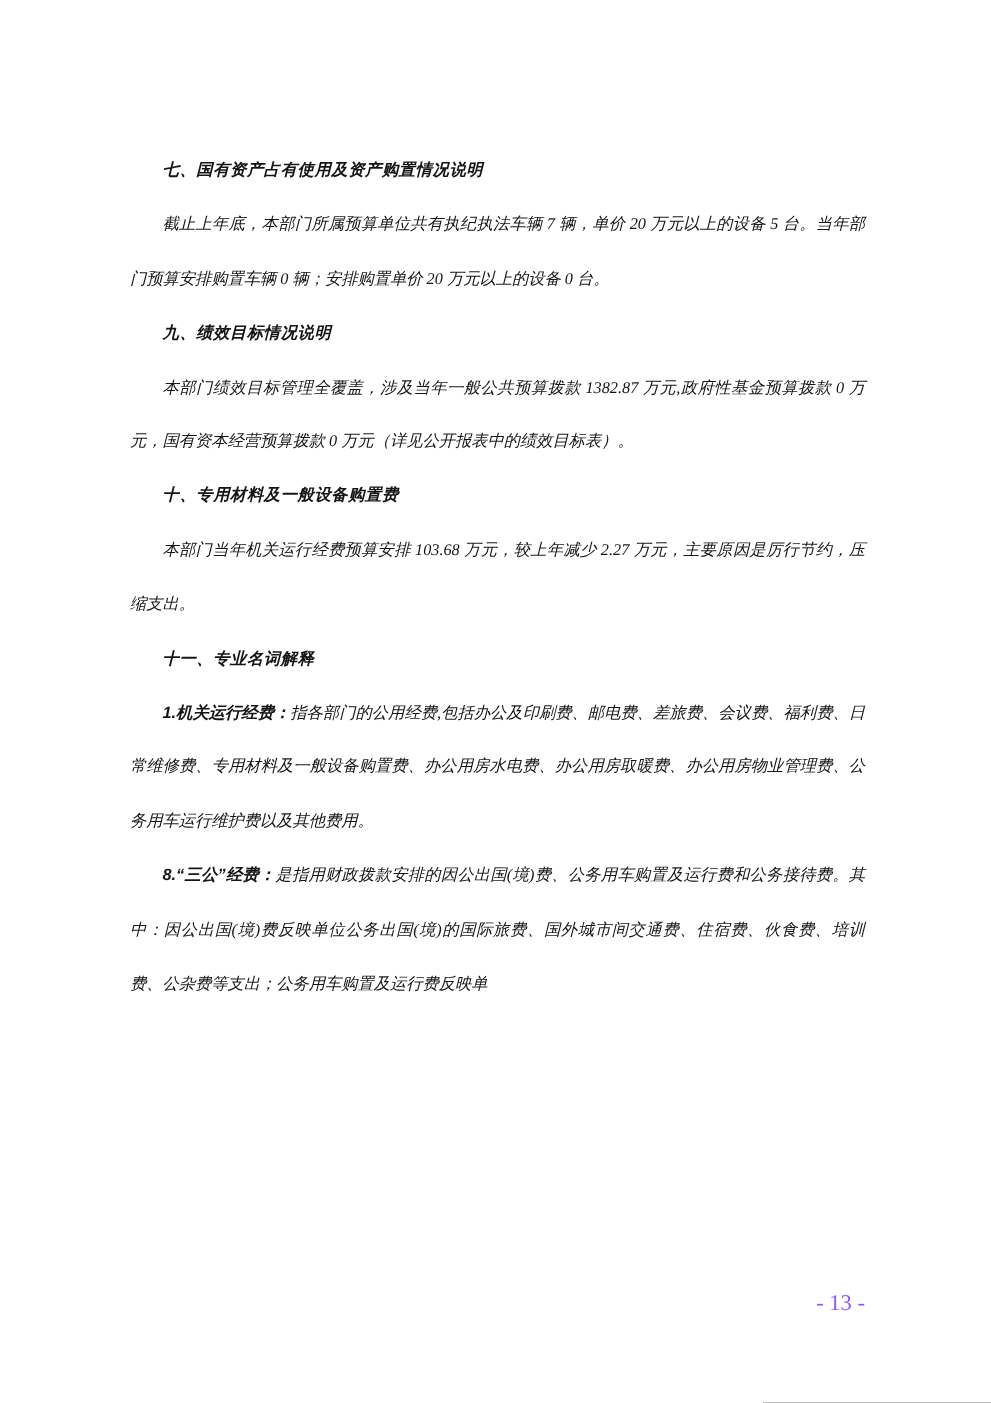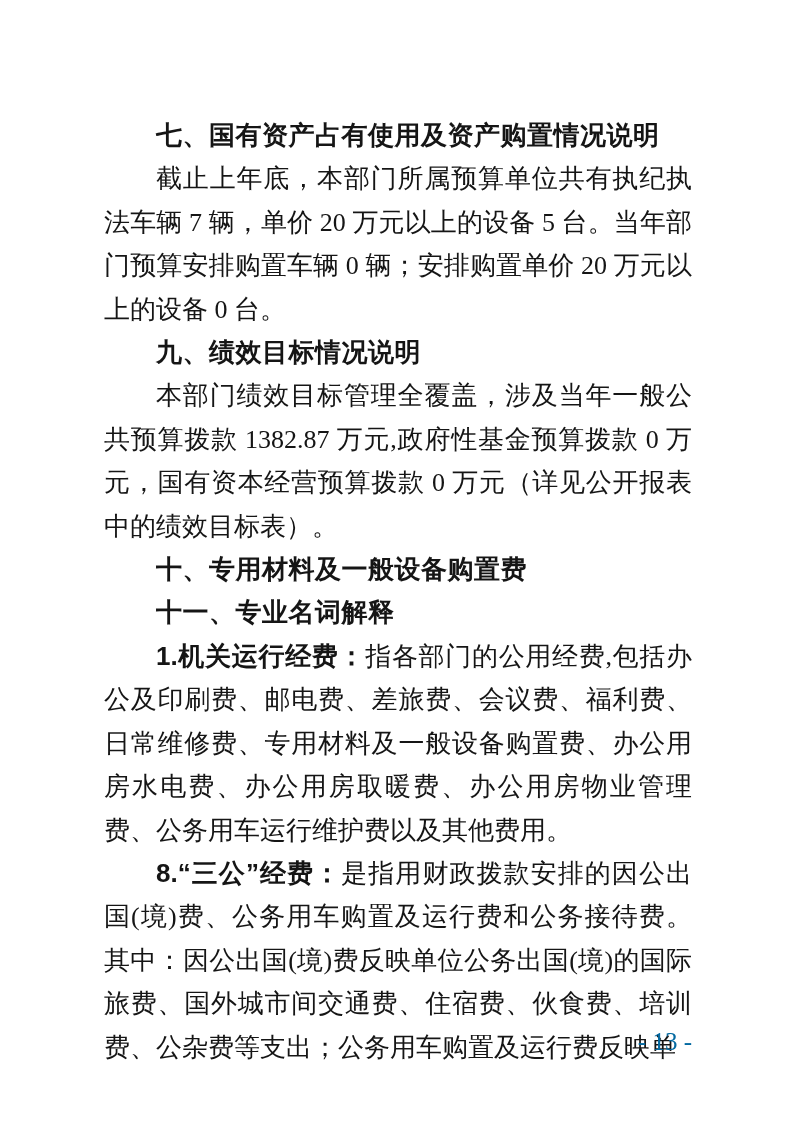--- a/index.html
+++ b/index.html
@@ -23,60 +23,62 @@
     top: 114px;
     width: 588px;
     font-size: 21px;
     line-height: 43.4px;
     text-align: justify;
     text-justify: inter-ideograph;
   }
   .content h2, .content p {
     margin: 0;
     padding: 0;
-    font-size: 26px;
+    font-size: 13px;
     line-height: 43.4px;
     text-indent: 2em;
     font-weight: normal;
+    font-style: italic;
   }
   .content h2 {
     font-weight: 700;
     font-family: "Liberation Sans", "DejaVu Sans", sans-serif;
     letter-spacing: 0.5px;
   }
   .term-lead {
     font-weight: 700;
     font-family: "Liberation Sans", "DejaVu Sans", sans-serif;
   }
   .page-number {
     position: absolute;
     left: 104px;
     top: 1030px;
     width: 588px;
     text-align: right;
-    font-size: 25px;
+    font-size: 18px;
     line-height: 24px;
     font-family: "Liberation Serif", "DejaVu Serif", serif;
-    color: #0369a1;
+    color: #8b5cf6;
   }
 </style>
 </head>
 <body>
 
 <div class="page">
   <div class="content">
 
     <h2>七、国有资产占有使用及资产购置情况说明</h2>
     <p>截止上年底，本部门所属预算单位共有执纪执法车辆 7 辆，单价 20 万元以上的设备 5 台。当年部门预算安排购置车辆 0 辆；安排购置单价 20 万元以上的设备 0 台。</p>
 
 
     <h2>九、绩效目标情况说明</h2>
     <p>本部门绩效目标管理全覆盖，涉及当年一般公共预算拨款 1382.87 万元,政府性基金预算拨款 0 万元，国有资本经营预算拨款 0 万元（详见公开报表中的绩效目标表）。</p>
 
     <h2>十、专用材料及一般设备购置费</h2>
+    <p>本部门当年机关运行经费预算安排 103.68 万元，较上年减少 2.27 万元，主要原因是厉行节约，压缩支出。</p>
 
     <h2>十一、专业名词解释</h2>
 
     <p>
       <span class="term-lead">1.机关运行经费：</span><span>指各部门的公用经费,包括办公及印刷费、邮电费、差旅费、会议费、福利费、日常维修费、专用材料及一般设备购置费、办公用房水电费、办公用房取暖费、办公用房物业管理费、公务用车运行维护费以及其他费用。</span>
     </p>
 
     <p>
       <span class="term-lead">8.“三公”经费：</span><span>是指用财政拨款安排的因公出国(境)费、公务用车购置及运行费和公务接待费。其中：因公出国(境)费反映单位公务出国(境)的国际旅费、国外城市间交通费、住宿费、伙食费、培训费、公杂费等支出；公务用车购置及运行费反映单</span>
     </p>

